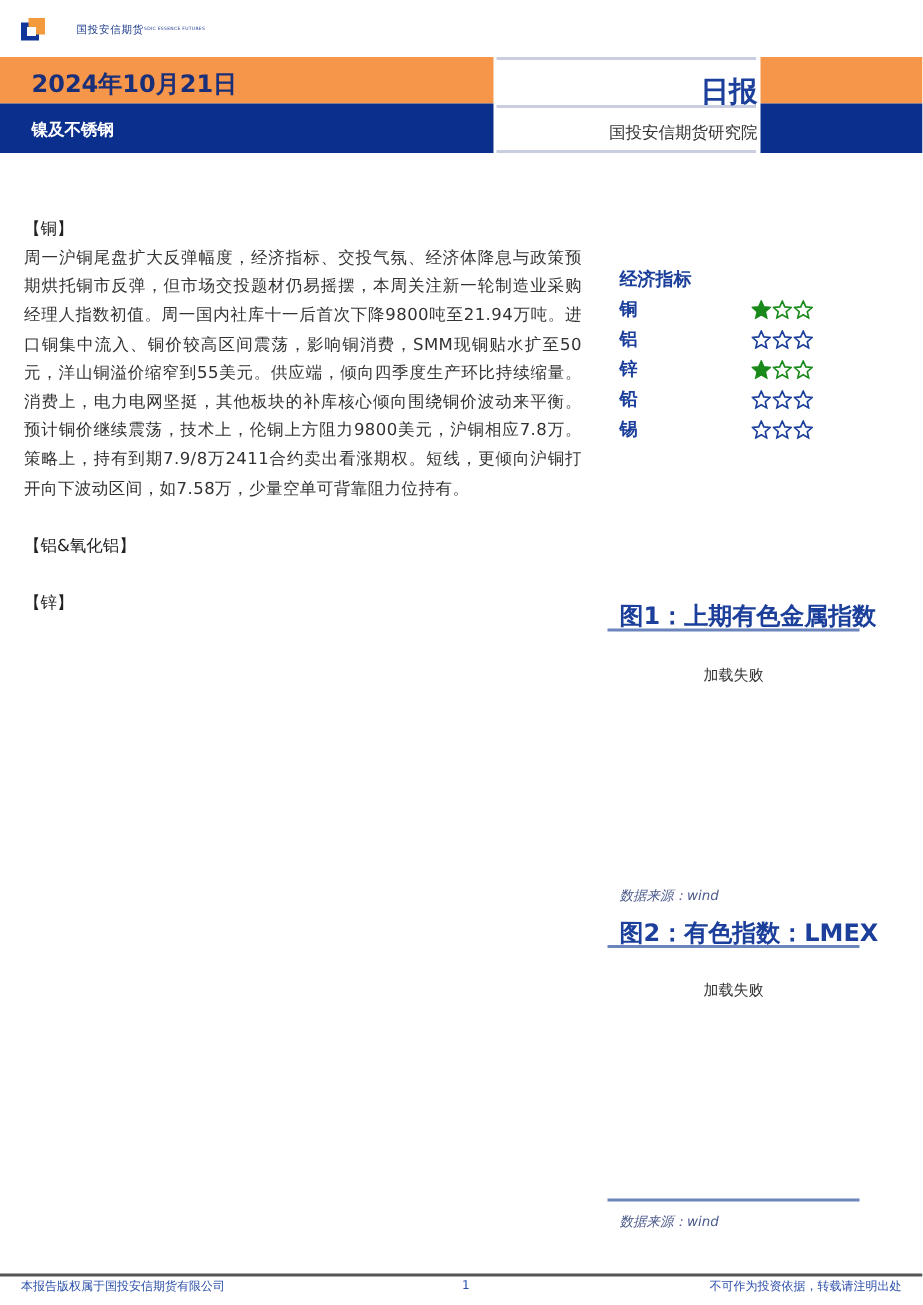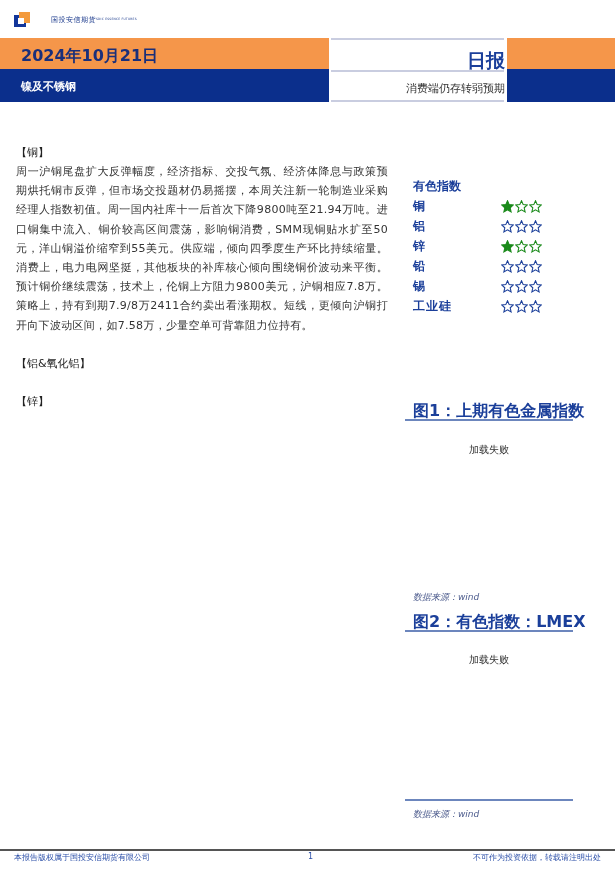--- a/index.html
+++ b/index.html
@@ -68,37 +68,37 @@
 
 <div class="band-orange"></div>
 <div class="band-blue"></div>
 <div class="header-date">2024年10月21日</div>
 <div class="header-sector">镍及不锈钢</div>
 <div class="header-right"></div>
 <div class="hr-line" style="top:38px;"></div>
 <div class="hr-line" style="top:70px;"></div>
 <div class="hr-line" style="top:100px;"></div>
 <div class="header-report">日报</div>
-<div class="header-institute">消费端仍存转弱预期</div>
+<div class="header-institute">国投安信期货研究院</div>
 
 <div class="left-col">
   <div class="section">
     <div class="section-title">【铜】</div>
     <div class="para">周一沪铜尾盘扩大反弹幅度，经济指标、交投气氛、经济体降息与政策预期烘托铜市反弹，但市场交投题材仍易摇摆，本周关注新一轮制造业采购经理人指数初值。周一国内社库十一后首次下降9800吨至21.94万吨。进口铜集中流入、铜价较高区间震荡，影响铜消费，SMM现铜贴水扩至50元，洋山铜溢价缩窄到55美元。供应端，倾向四季度生产环比持续缩量。消费上，电力电网坚挺，其他板块的补库核心倾向围绕铜价波动来平衡。预计铜价继续震荡，技术上，伦铜上方阻力9800美元，沪铜相应7.8万。策略上，持有到期7.9/8万2411合约卖出看涨期权。短线，更倾向沪铜打开向下波动区间，如7.58万，少量空单可背靠阻力位持有。</div>
   </div>
   <div class="section">
     <div class="section-title">【铝&amp;氧化铝】</div>
   </div>
   <div class="section">
     <div class="section-title">【锌】</div>
   </div>
 </div>
 
 <div class="right-col">
-  <div class="rating-title">有色指数</div>
+  <div class="rating-title">经济指标</div>
   <div id="rating-list">
       <div class="rating-row">
         <span class="rating-name">铜</span>
         <span class="stars">
           <svg class="star" viewBox="0 0 13 13">
             <path d="M6.5 0.8 L8.2 4.6 L12.3 5 L9.2 7.8 L10.1 11.9 L6.5 9.8 L2.9 11.9 L3.8 7.8 L0.7 5 L4.8 4.6 Z" fill="#1a8a1a" stroke="#1a8a1a" stroke-width="1.1"></path>
           </svg>
           <svg class="star" viewBox="0 0 13 13">
             <path d="M6.5 0.8 L8.2 4.6 L12.3 5 L9.2 7.8 L10.1 11.9 L6.5 9.8 L2.9 11.9 L3.8 7.8 L0.7 5 L4.8 4.6 Z" fill="none" stroke="#1a8a1a" stroke-width="1.1"></path>
           </svg>
@@ -156,34 +156,20 @@
             <path d="M6.5 0.8 L8.2 4.6 L12.3 5 L9.2 7.8 L10.1 11.9 L6.5 9.8 L2.9 11.9 L3.8 7.8 L0.7 5 L4.8 4.6 Z" fill="none" stroke="#1b3f9a" stroke-width="1.1"></path>
           </svg>
           <svg class="star" viewBox="0 0 13 13">
             <path d="M6.5 0.8 L8.2 4.6 L12.3 5 L9.2 7.8 L10.1 11.9 L6.5 9.8 L2.9 11.9 L3.8 7.8 L0.7 5 L4.8 4.6 Z" fill="none" stroke="#1b3f9a" stroke-width="1.1"></path>
           </svg>
           <svg class="star" viewBox="0 0 13 13">
             <path d="M6.5 0.8 L8.2 4.6 L12.3 5 L9.2 7.8 L10.1 11.9 L6.5 9.8 L2.9 11.9 L3.8 7.8 L0.7 5 L4.8 4.6 Z" fill="none" stroke="#1b3f9a" stroke-width="1.1"></path>
           </svg>
         </span>
       </div>
-      <div class="rating-row">
-        <span class="rating-name">工业硅</span>
-        <span class="stars">
-          <svg class="star" viewBox="0 0 13 13">
-            <path d="M6.5 0.8 L8.2 4.6 L12.3 5 L9.2 7.8 L10.1 11.9 L6.5 9.8 L2.9 11.9 L3.8 7.8 L0.7 5 L4.8 4.6 Z" fill="none" stroke="#1b3f9a" stroke-width="1.1"></path>
-          </svg>
-          <svg class="star" viewBox="0 0 13 13">
-            <path d="M6.5 0.8 L8.2 4.6 L12.3 5 L9.2 7.8 L10.1 11.9 L6.5 9.8 L2.9 11.9 L3.8 7.8 L0.7 5 L4.8 4.6 Z" fill="none" stroke="#1b3f9a" stroke-width="1.1"></path>
-          </svg>
-          <svg class="star" viewBox="0 0 13 13">
-            <path d="M6.5 0.8 L8.2 4.6 L12.3 5 L9.2 7.8 L10.1 11.9 L6.5 9.8 L2.9 11.9 L3.8 7.8 L0.7 5 L4.8 4.6 Z" fill="none" stroke="#1b3f9a" stroke-width="1.1"></path>
-          </svg>
-        </span>
-      </div>
     </div>
 </div>
 
 <div class="fig-title" style="top:401px;">图1：上期有色金属指数</div>
 <div class="fig-line" style="top:419px;"></div>
 <div class="fig-fail" style="top:443px;">加载失败</div>
 <div class="fig-source" style="top:591px;">数据来源：wind</div>
 
 <div class="fig-title" style="top:612px;">图2：有色指数：LMEX</div>
 <div class="fig-line" style="top:630px;"></div>

